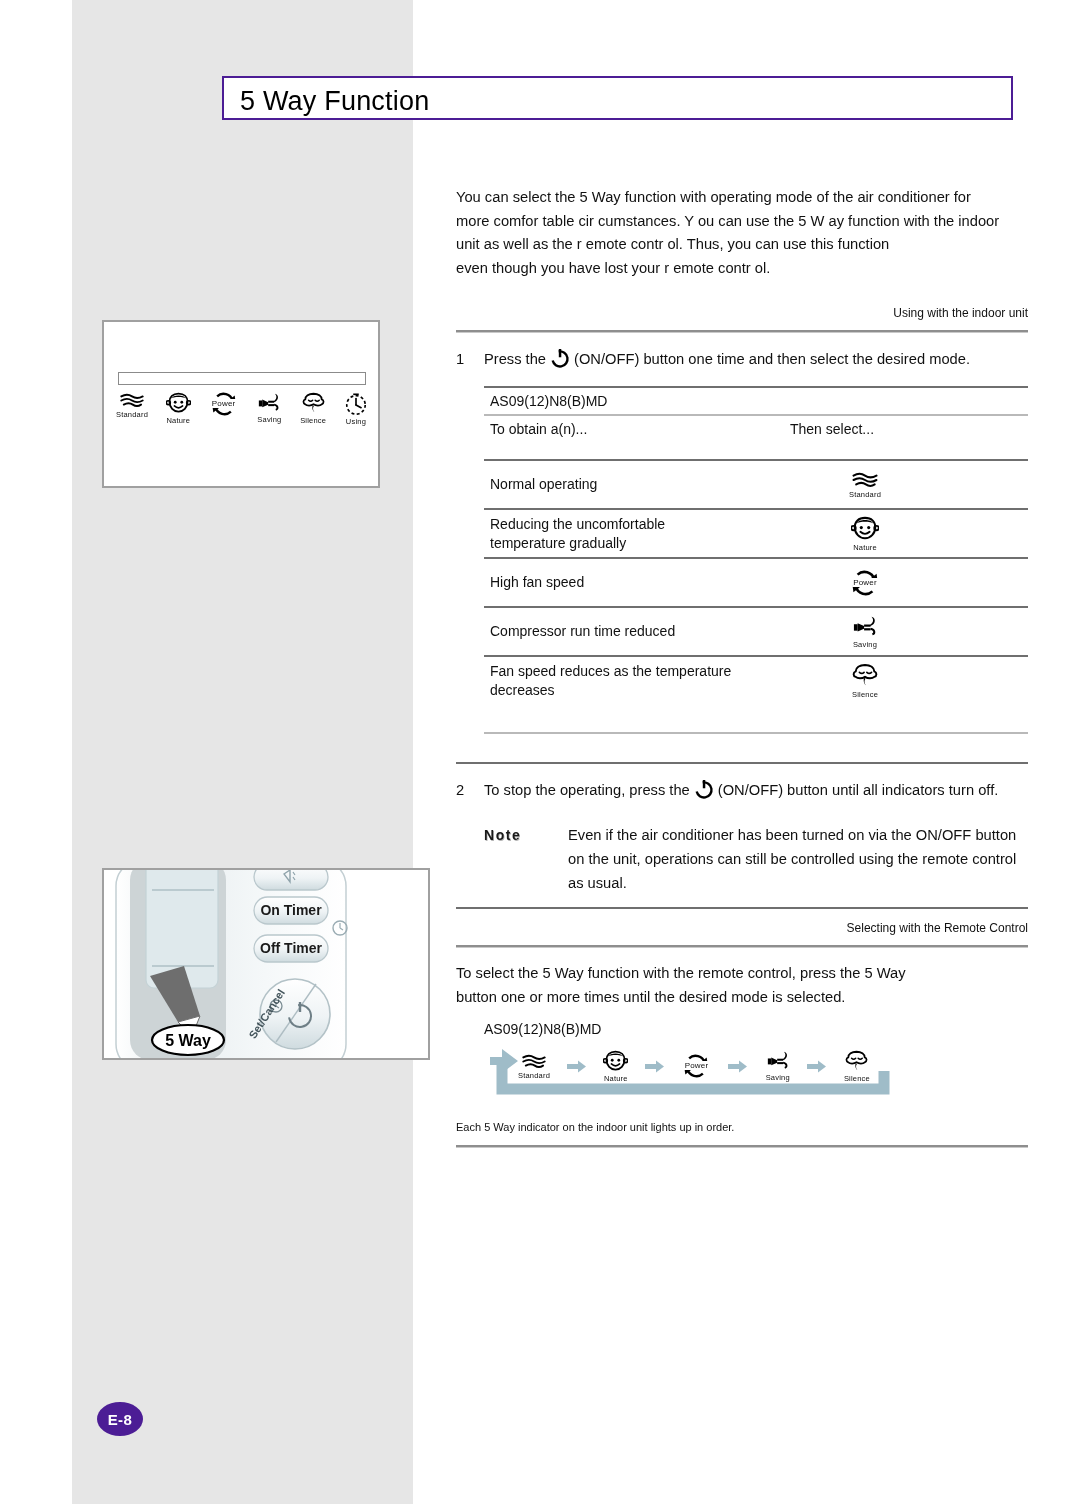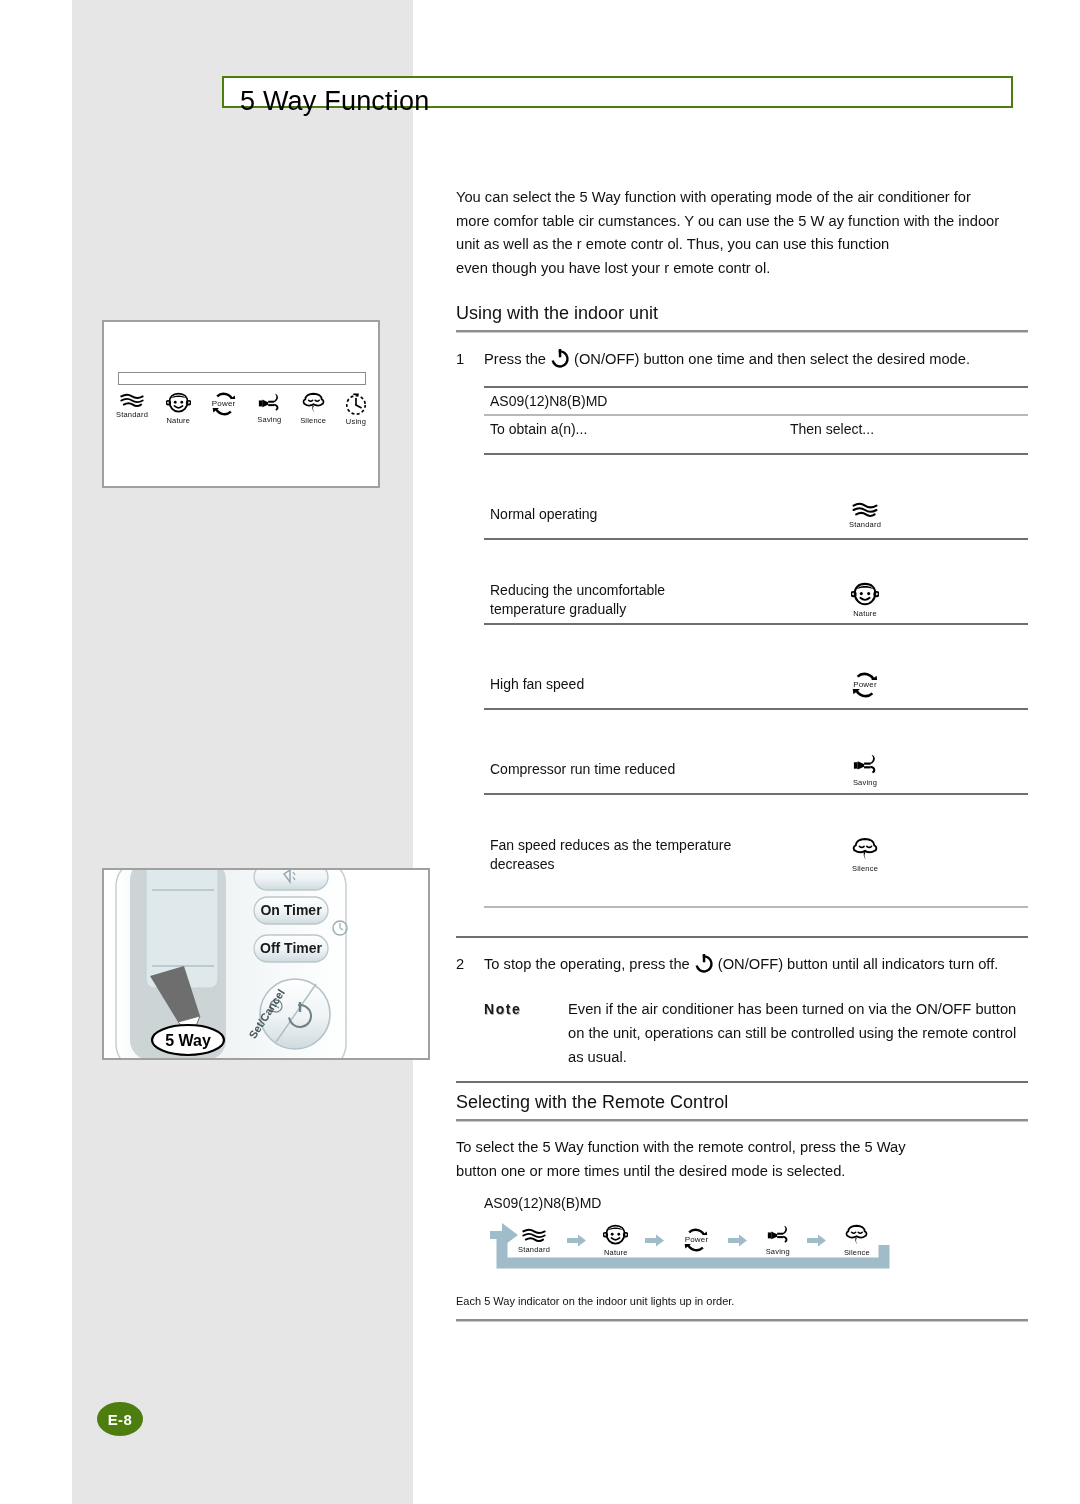--- a/index.html
+++ b/index.html
@@ -2,46 +2,46 @@
 <html><head>
 <meta charset="utf-8">
 <style>
   html,body{margin:0;padding:0;background:#ffffff;}
   body{width:1080px;height:1504px;position:relative;overflow:hidden;
        font-family:"Liberation Sans","DejaVu Sans",sans-serif;color:#111;}
 
   
   .gray-band{position:absolute;left:72px;top:0;width:341px;height:1504px;background:#e6e6e6;}
 
-  .title-box{position:absolute;left:222px;top:76px;width:791px;height:32px;
-             background:#ffffff;border:2px solid #4d7c0f;box-sizing:border-box;}
+  .title-box{position:absolute;left:222px;top:76px;width:791px;height:44px;
+             background:#ffffff;border:2px solid #4c1d95;box-sizing:border-box;}
   .title-box .title-text{position:absolute;left:16px;top:8px;font-size:27px;letter-spacing:.2px;color:#000;}
 
   
   .main{position:absolute;left:456px;top:186px;width:572px;}
 
   .para{font-size:14.7px;line-height:23.5px;color:#111;white-space:pre-line;}
 
-  .sect-head{font-size:18px;line-height:22px;margin-top:22px;}
+  .sect-head{font-size:12px;line-height:22px;margin-top:22px;text-align:right;}
   .rule-head{height:3px;background:linear-gradient(to bottom,#8e8e8e 0 2px,#c9c9c9 2px 3px);margin-top:6px;width:100%;}
   .rule-thin{height:2px;background:#b9b9b9;}
   .rule-mid{height:2px;background:#6f6f6f;}
 
   
   .step{display:flex;margin-top:14px;}
   .step .num{width:28px;flex:0 0 28px;font-size:14.7px;line-height:24px;}
   .step .txt{font-size:14.7px;line-height:24px;flex:1;}
   .inline-power{display:inline-block;vertical-align:-5px;margin:0 3px;}
 
   
   .tbl{margin-left:28px;margin-top:10px;width:544px;}
   .tbl .model{font-size:14px;padding:5px 0 5px 6px;}
-  .tbl .hdr{display:flex;font-size:14px;padding:5px 0 16px 6px;}
+  .tbl .hdr{display:flex;font-size:14px;padding:5px 0 22px 6px;}
   .tbl .hdr .c1{width:300px;}
-  .row{display:flex;align-items:center;min-height:47px;padding:4px 0 4px 6px;box-sizing:border-box;margin-top:36px;}
+  .row{display:flex;align-items:center;min-height:47px;padding:4px 0 4px 6px;box-sizing:border-box;}
   .row .c1{width:300px;font-size:14px;line-height:19px;}
   .row .c2{width:150px;display:flex;justify-content:center;}
 
   
   .ic{display:flex;flex-direction:column;align-items:center;justify-content:center;}
   .ic .cap{font-size:7.5px;letter-spacing:.2px;margin-top:1px;color:#111;}
 
   
   .note{display:flex;margin-top:16px;margin-left:28px;}
   .note .lbl{width:84px;flex:0 0 84px;font-size:14px;font-weight:bold;letter-spacing:1.6px;
@@ -61,21 +61,21 @@
   #fig-remote{left:102px;top:868px;width:328px;height:192px;overflow:hidden;}
 
   .panel-bar{position:absolute;left:14px;top:50px;width:248px;height:13px;
              border:1px solid #8b8b8b;background:#fff;box-sizing:border-box;}
   .panel-icons{position:absolute;left:12px;top:70px;width:252px;display:flex;
                justify-content:space-between;align-items:flex-start;}
   .panel-icons .cap{font-size:7.5px;}
 
   
   .pageno{position:absolute;left:97px;top:1402px;width:46px;height:34px;border-radius:50%;
-          background:#4d7c0f;color:#fff;font-size:15px;font-weight:bold;
+          background:#4c1d95;color:#fff;font-size:15px;font-weight:bold;
           display:flex;align-items:center;justify-content:center;letter-spacing:.4px;}
 </style>
 </head>
 <body>
 
 <div class="gray-band"></div>
 
 <div class="title-box">
   <div class="title-text">5 Way Function</div>
 </div>

